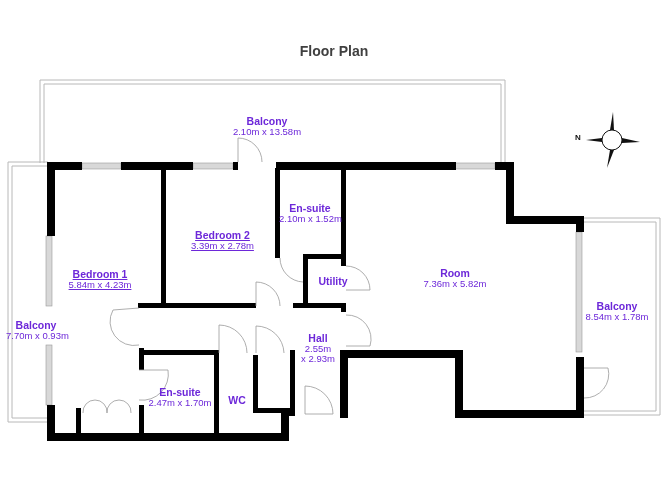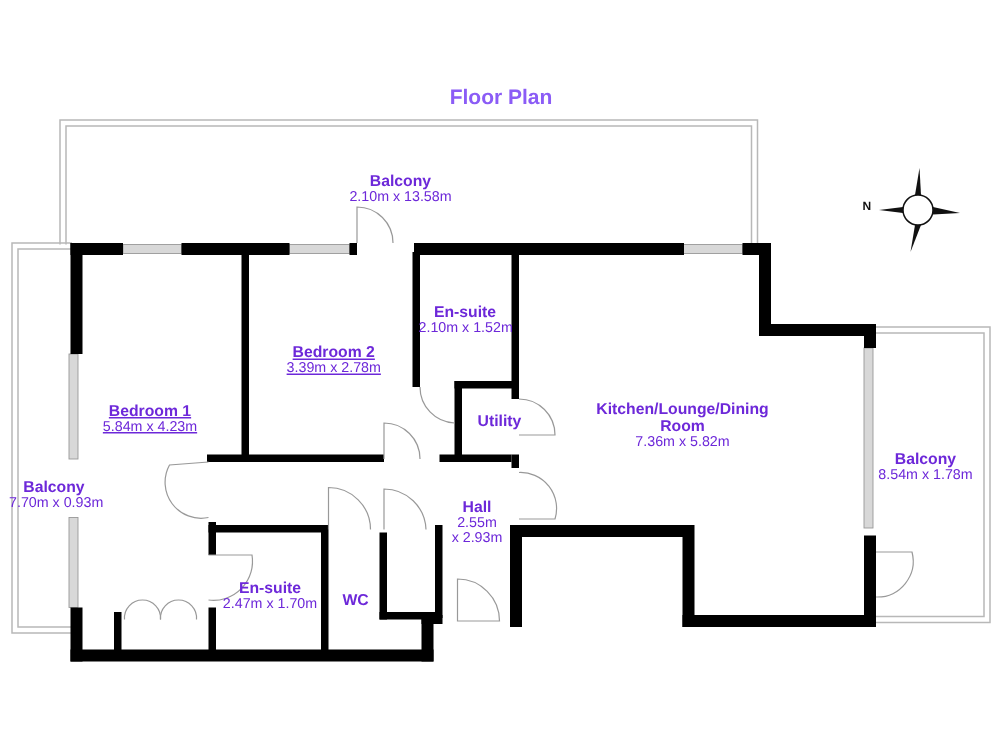--- a/index.html
+++ b/index.html
@@ -1,20 +1,20 @@
 <!DOCTYPE html>
 <html><head>
 <meta charset="utf-8">
 <style>
   html, body { margin: 0; padding: 0; background: #ffffff; }
   body { width: 668px; height: 486px; position: relative; overflow: hidden;
          font-family: "Liberation Sans", "DejaVu Sans", sans-serif; }
   #plan { position: absolute; left: 0; top: 0; }
-  .title { position: absolute; left: 0; width: 668px; top: 56px; text-align: center;
-           font-size: 14px; font-weight: bold; color: #8b5cf6; }
+  .title { position: absolute; left: 0; width: 668px; top: 43px; text-align: center;
+           font-size: 14px; font-weight: bold; color: #404040; }
   .room { position: absolute; text-align: center; color: #6d28d9; line-height: 1.05; white-space: nowrap; }
   .room .name { font-size: 10.5px; font-weight: bold; display: block; }
   .room .dim { font-size: 9.5px; display: block; }
   .compass-n { position: absolute; font-size: 8px; font-weight: bold; color: #111; }
 </style>
 </head>
 <body>
 
 <svg id="plan" width="668" height="486" viewBox="0 0 668 486">
 
@@ -135,21 +135,20 @@
   <span class="dim">3.39m x 2.78m</span>
 </div>
 <div class="room" style="left:279px;top:203px;width:62px;">
   <span class="name">En-suite</span>
   <span class="dim">2.10m x 1.52m</span>
 </div>
 <div class="room" style="left:316px;top:276px;width:34px;">
   <span class="name">Utility</span>
 </div>
 <div class="room" style="left:395px;top:268px;width:120px;">
-  <span class="name">Kitchen/Lounge/Dining</span>
   <span class="name">Room</span>
   <span class="dim">7.36m x 5.82m</span>
 </div>
 <div class="room" style="left:582px;top:301px;width:70px;">
   <span class="name">Balcony</span>
   <span class="dim">8.54m x 1.78m</span>
 </div>
 <div class="room" style="left:60px;top:269px;width:80px;text-decoration:underline;">
   <span class="name">Bedroom 1</span>
   <span class="dim">5.84m x 4.23m</span>

